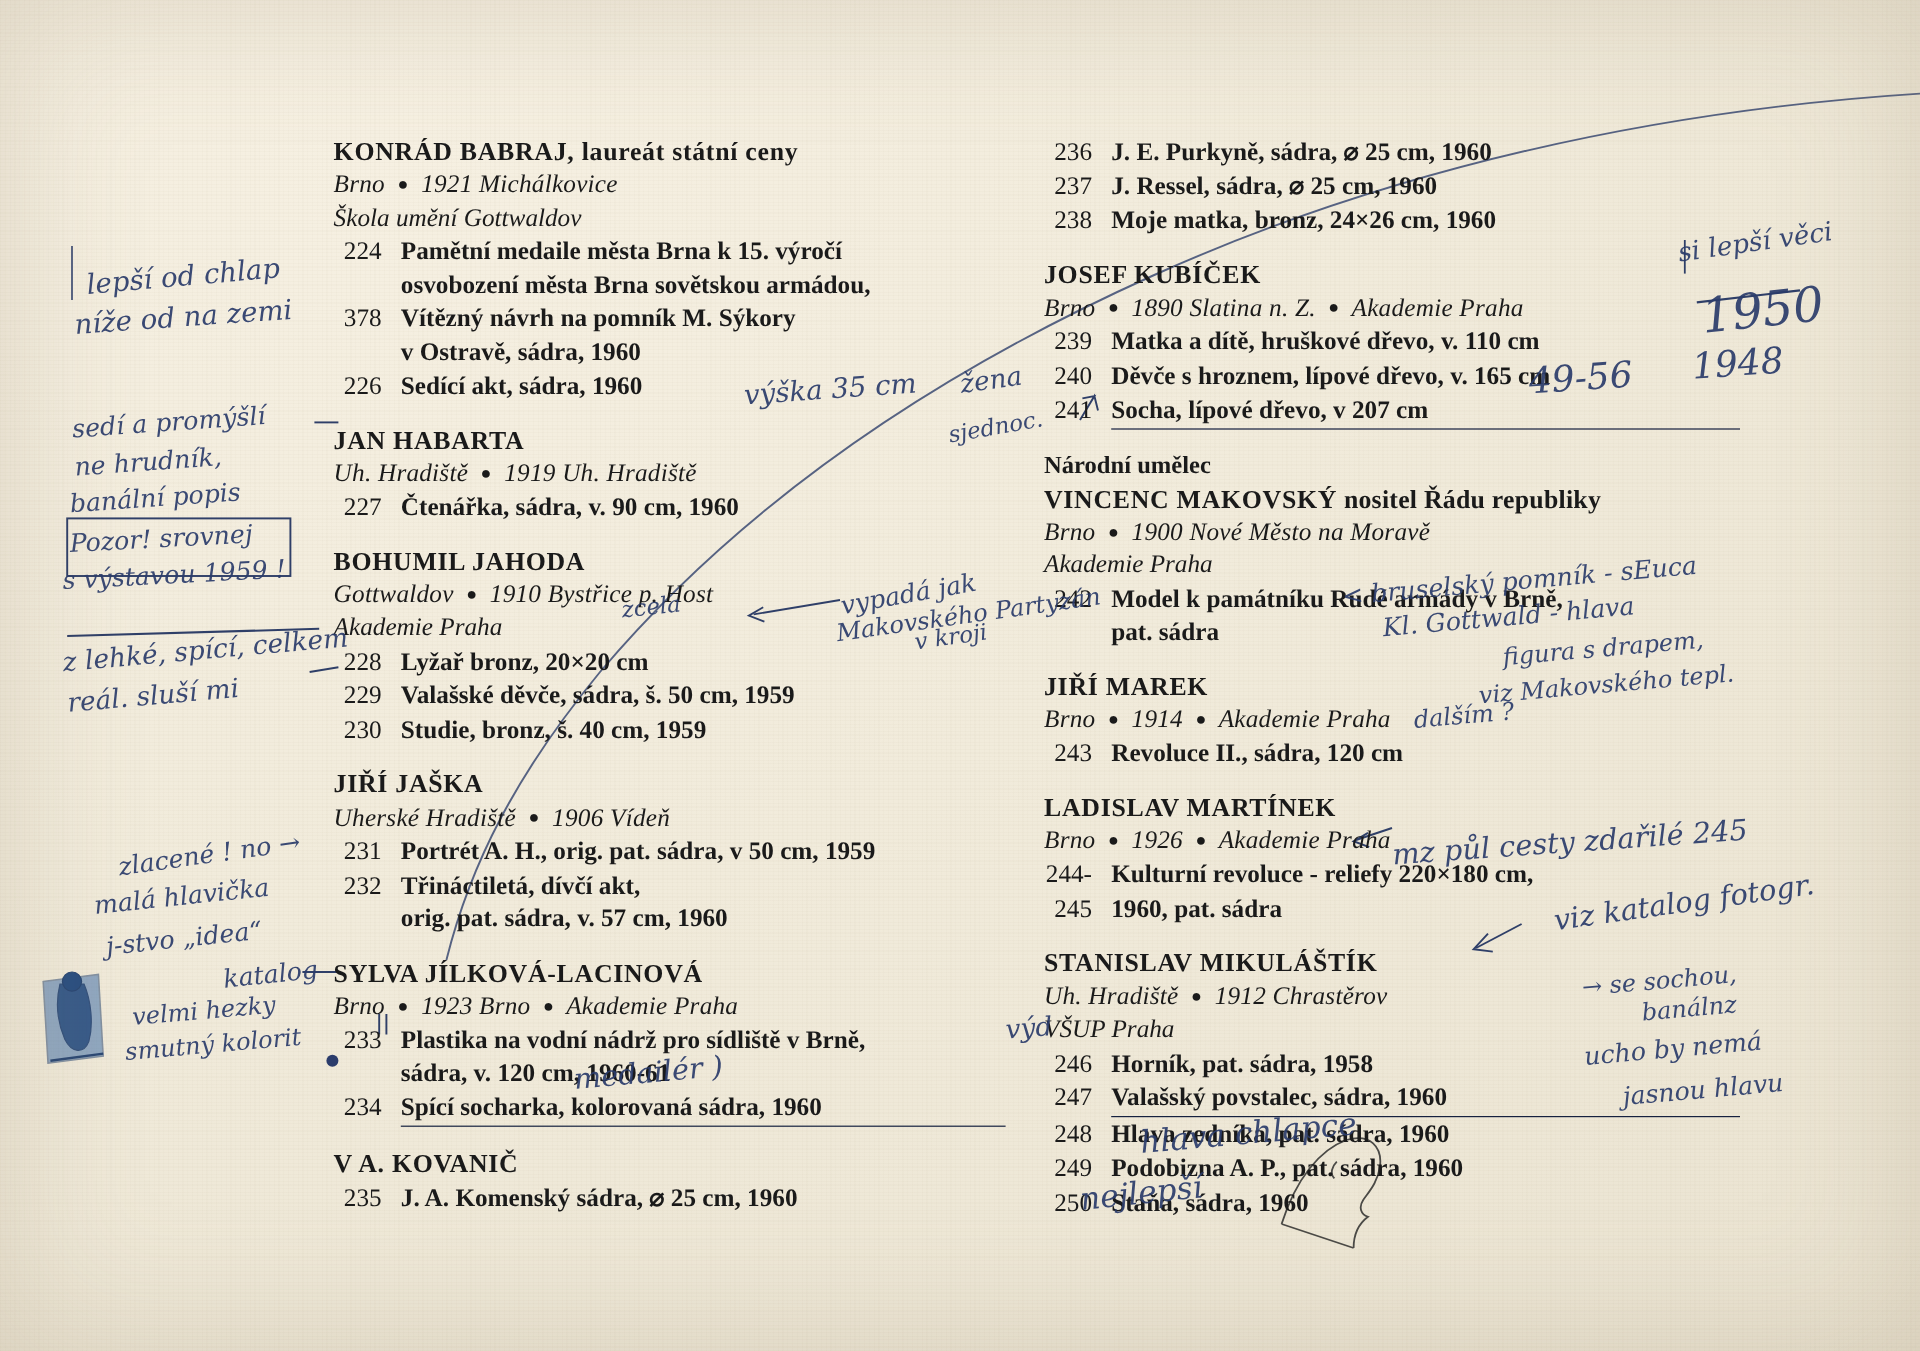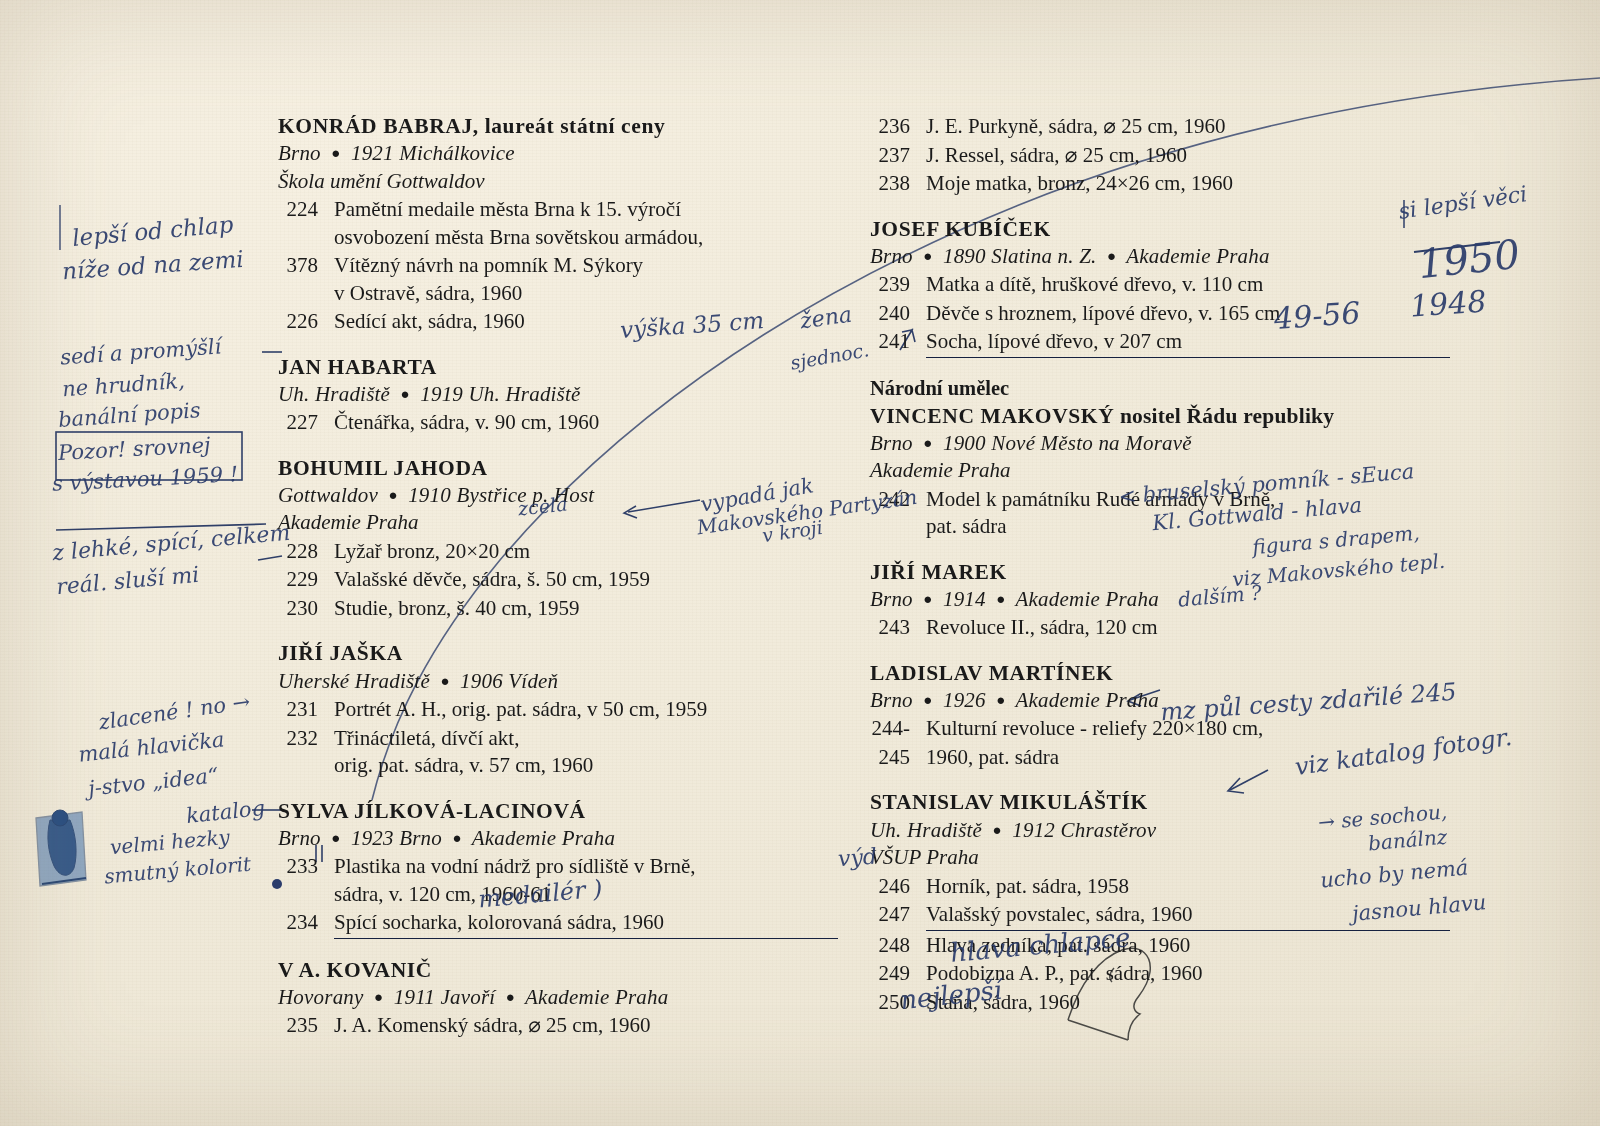--- a/index.html
+++ b/index.html
@@ -61,21 +61,21 @@
   .small-head { font-weight:bold; font-size:20.5px; }
 
   .work { display:flex; margin-top:1px; }
   .work .num {
     width:56px;
     flex:0 0 56px;
     text-align:right;
     padding-right:16px;
     box-sizing:border-box;
   }
-  .work .txt { flex:1 1 auto; }
+  .work .txt { flex:1 1 auto;font-weight:bold; }
   .work .txt .cont { display:block; }
   .uline { border-bottom:1.6px solid #16213f; padding-bottom:1px; }
 
   
   .hw {
     position:absolute;
     color:#2b3c6b;
     font-family:"DejaVu Serif", serif;
     font-style:italic;
     white-space:pre;
@@ -219,21 +219,20 @@
         </div>
         <div class="work">
           <div class="num">234</div>
           <div class="txt">
             <span class="cont uline">Spící socharka, kolorovaná sádra, 1960</span>
           </div>
         </div>
       </div>
       <div class="entry">
         <div class="artist-name">V  A. KOVANIČ</div>
-        <div class="bio">Hovorany <span class="dot">●</span> 1911 Javoří <span class="dot">●</span> Akademie Praha</div>
         <div class="work">
           <div class="num">235</div>
           <div class="txt">
             <span class="cont">J. A. Komenský sádra, ⌀ 25 cm, 1960</span>
           </div>
         </div>
       </div>
     </div>
 
   <div class="col" id="col-right">

